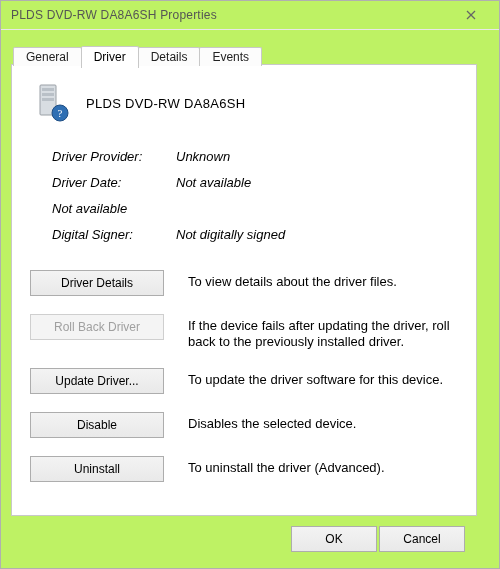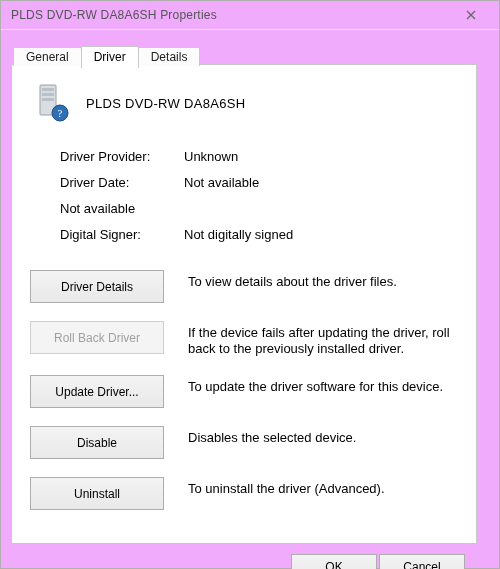--- a/index.html
+++ b/index.html
@@ -10,21 +10,21 @@
     color: #000;
     background: #fff;
     width: 500px;
     height: 569px;
     overflow: hidden;
   }
   .window {
     width: 500px;
     height: 569px;
     border: 1px solid #b0b0b0;
-    background: #f0abfc;
+    background: #bef264;
     display: flex;
     flex-direction: column;
   }
   .titlebar {
     height: 30px;
     display: flex;
     align-items: center;
     padding: 0 8px 0 10px;
     font-size: 12px;
     color: #555;
@@ -90,39 +90,40 @@
   .device-header {
     display: flex;
     align-items: center;
     gap: 16px;
     margin-bottom: 26px;
     padding-left: 4px;
   }
   .device-icon { width: 36px; height: 40px; }
   .device-name { font-size: 13px; letter-spacing: 0.3px; }
   .info-grid {
-    margin-left: 30px;
+    margin-left: 22px;
     margin-bottom: 28px;
+    font-style: italic;
   }
   .info-row {
     display: flex;
     margin-bottom: 11px;
     font-size: 13px;
   }
   .info-label { width: 124px; }
   .info-value { flex: 1; }
   .action-rows { }
   .action-row {
     display: flex;
     align-items: flex-start;
     margin-bottom: 18px;
   }
   .action-row .btn {
     width: 134px;
-    height: 33px;
+    height: 26px;
     margin-right: 24px;
     flex-shrink: 0;
   }
   .action-row .desc {
     font-size: 13px;
     line-height: 16px;
     padding-top: 4px;
   }
   .btn {
     border: 1px solid #adadad;
@@ -170,20 +171,23 @@
 
       <div class="tabstrip">
         <div class="tab inactive">
           <span>General</span>
         </div>
         <div class="tab active">
           <span>Driver</span>
         </div>
         <div class="tab inactive">
           <span>Details</span>
+        </div>
+        <div class="tab inactive">
+          <span>Events</span>
         </div>
       </div>
 
       <div class="tabpanel">
 
         <div class="device-header">
           <span class="device-icon">
             <svg width="36" height="40" viewBox="0 0 36 40">
               <rect x="6" y="2" width="16" height="30" rx="1" fill="#d8dde2" stroke="#9aa0a6"></rect>
               <rect x="8" y="5" width="12" height="3" fill="#b9c0c7"></rect>

